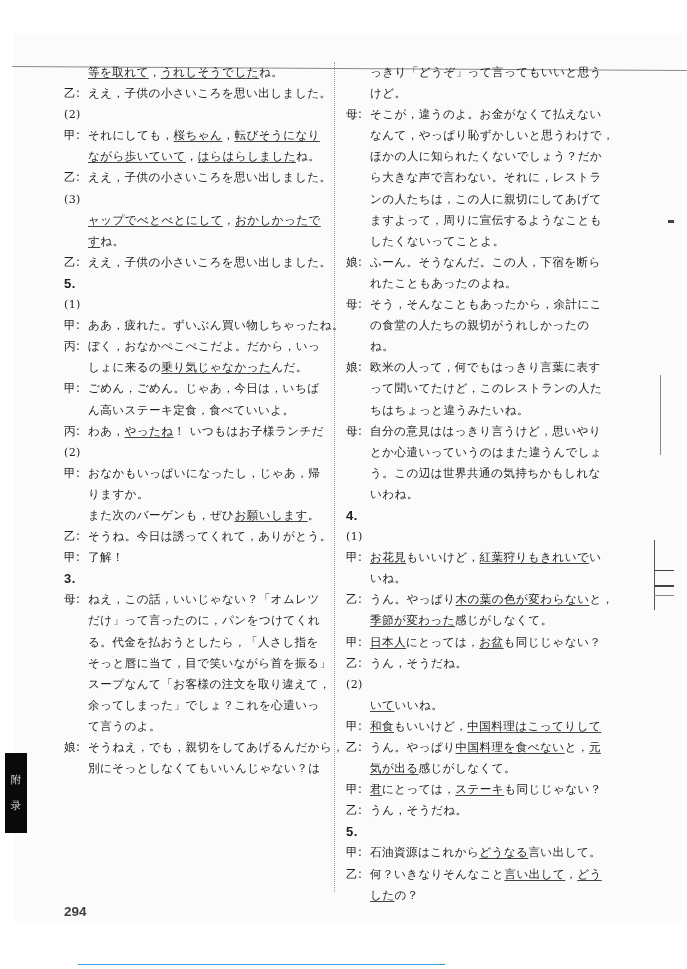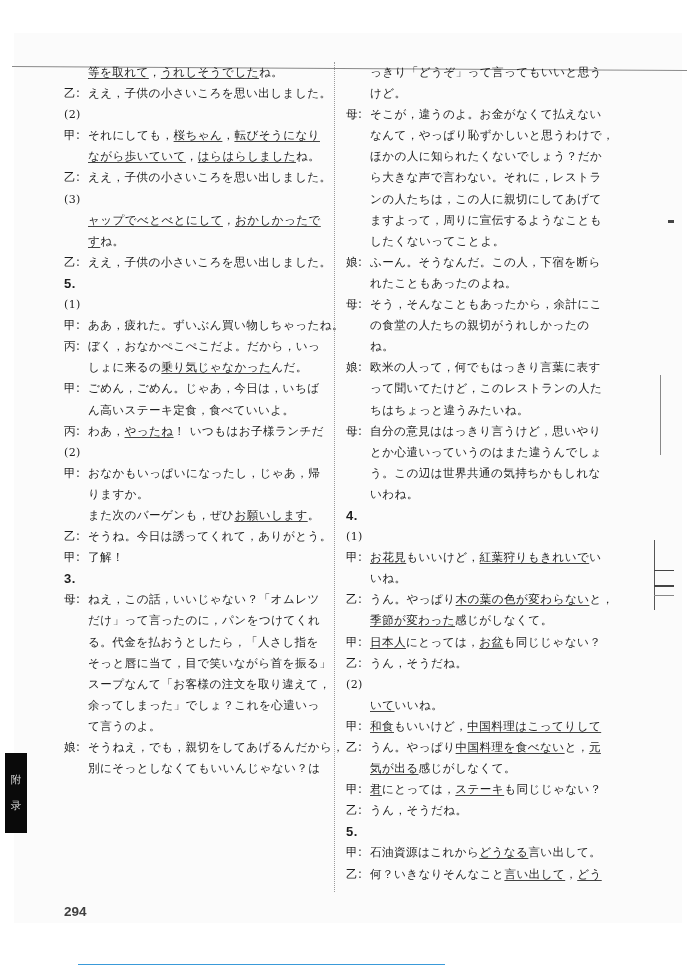--- a/index.html
+++ b/index.html
@@ -129,20 +129,21 @@
     <div class="line sub">(2)</div>
     <div class="line indent"><span class="u">いて</span><span>いいね。</span></div>
     <div class="line"><span class="spk">甲:</span><span class="u">和食</span><span>もいいけど，</span><span class="u">中国料理はこってりして</span></div>
     <div class="line"><span class="spk">乙:</span><span>うん。やっぱり</span><span class="u">中国料理を食べない</span><span>と，</span><span class="u">元</span></div>
     <div class="line indent"><span class="u">気が出る</span><span>感じがしなくて。</span></div>
     <div class="line"><span class="spk">甲:</span><span class="u">君</span><span>にとっては，</span><span class="u">ステーキ</span><span>も同じじゃない？</span></div>
     <div class="line"><span class="spk">乙:</span><span>うん，そうだね。</span></div>
     <div class="line secnum">5.</div>
     <div class="line"><span class="spk">甲:</span><span>石油資源はこれから</span><span class="u">どうなる</span><span>言い出して。</span></div>
     <div class="line"><span class="spk">乙:</span><span>何？いきなりそんなこと</span><span class="u">言い出して</span><span>，</span><span class="u">どう</span></div>
+    <div class="line indent"><span class="u">した</span><span>の？</span></div>
   </div>
 
 <div class="side-tab">
   <span>附</span>
   <span>录</span>
 </div>
 
 <div class="page-no">294</div>
 
 <div class="edge-marks">

